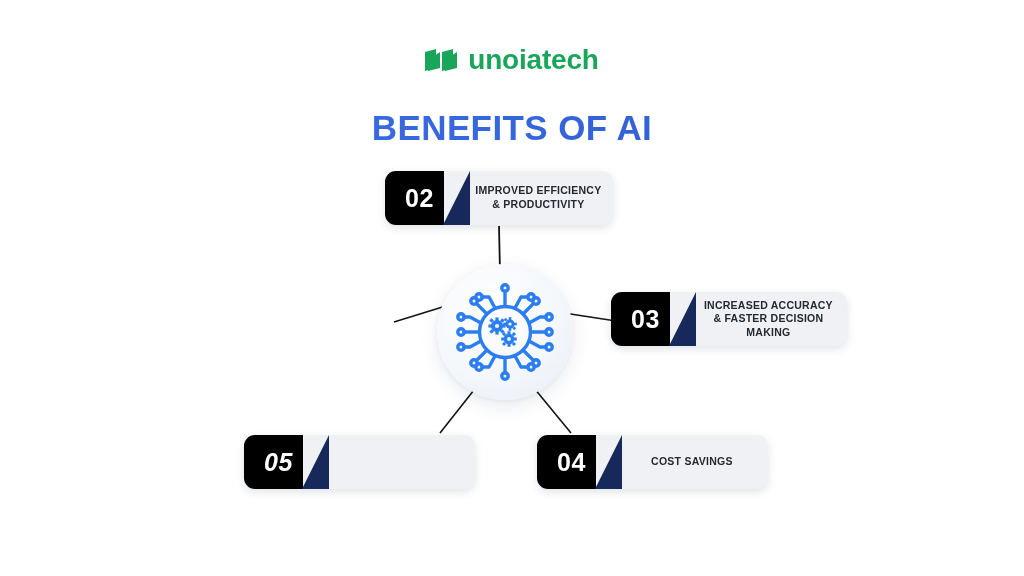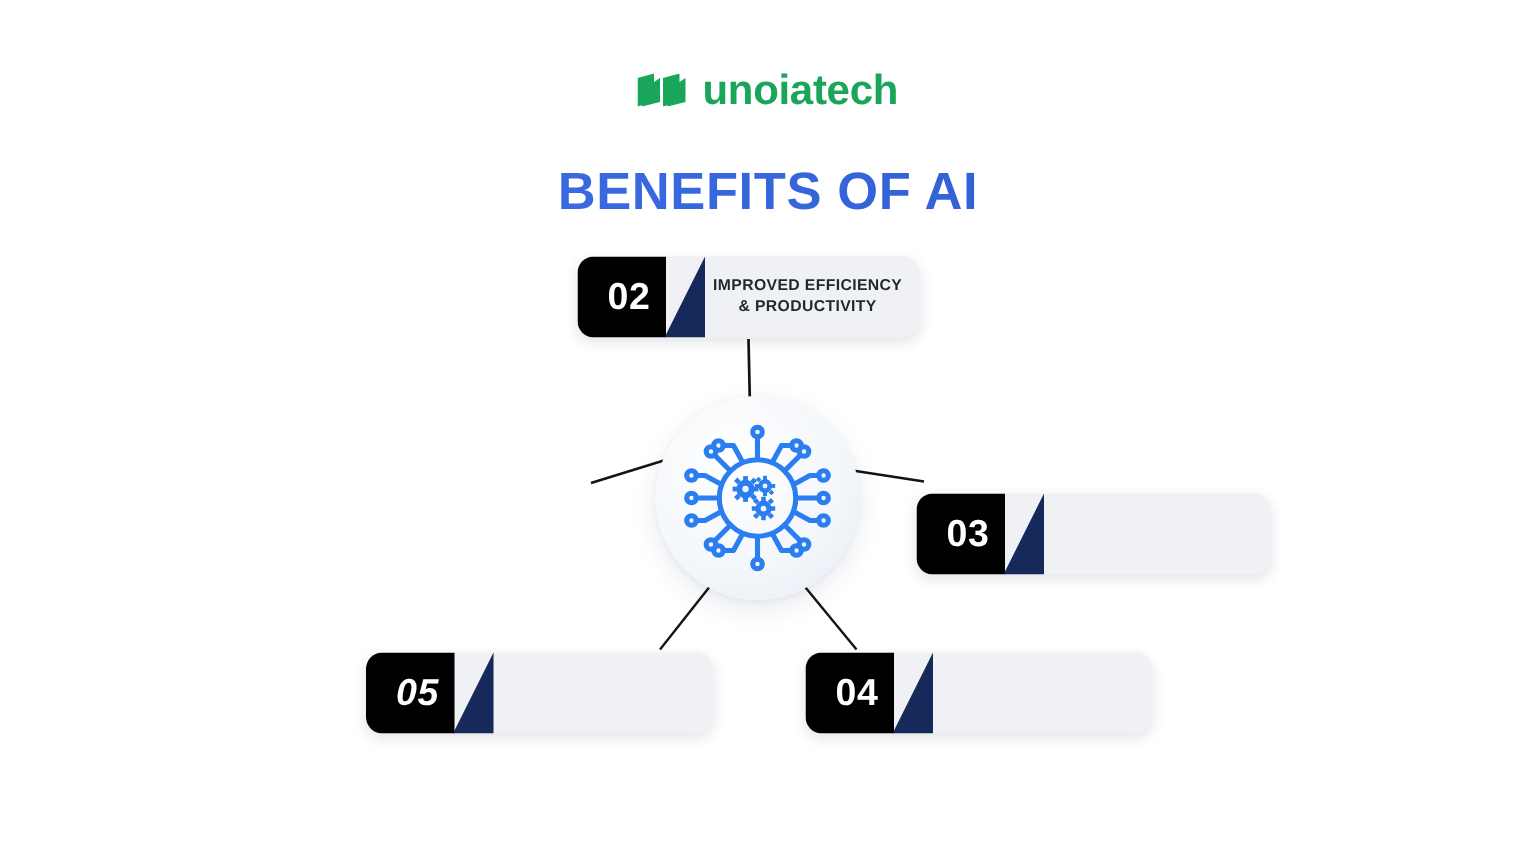--- a/index.html
+++ b/index.html
@@ -128,21 +128,21 @@
     font-weight: 700;
     letter-spacing: 0.25px;
     line-height: 1.30;
     color: #24292f;
     text-transform: uppercase;
   }
 
   
   #card-01 { left: 165px; top: 288px; width: 228px; }
   #card-02 { left: 385px; top: 171px; width: 228px; }
-  #card-03 { left: 611px; top: 292px; width: 236px; margin-top: 37px; }
+  #card-03 { left: 611px; top: 292px; width: 236px; }
   #card-04 { left: 537px; top: 435px; width: 231px; }
   #card-05 { left: 244px; top: 435px; width: 231px; font-style: italic; }
 </style>
 </head>
 <body>
 
 <div id="canvas">
 
   <div id="logo">
     <svg id="logo-mark" width="34" height="22" viewBox="0 0 34 22">
@@ -276,23 +276,25 @@
   </div>
 
 
   <div class="card" id="card-02">
     <div class="card-num">02</div>
     <div class="card-label">IMPROVED EFFICIENCY &amp; PRODUCTIVITY</div>
   </div>
 
   <div class="card" id="card-03">
     <div class="card-num">03</div>
+    <div class="card-label">INCREASED ACCURACY &amp; FASTER DECISION MAKING</div>
   </div>
 
   <div class="card" id="card-04">
     <div class="card-num">04</div>
+    <div class="card-label">COST SAVINGS</div>
   </div>
 
   <div class="card" id="card-05">
     <div class="card-num">05</div>
   </div>
 
 </div>
 
 </body></html>

